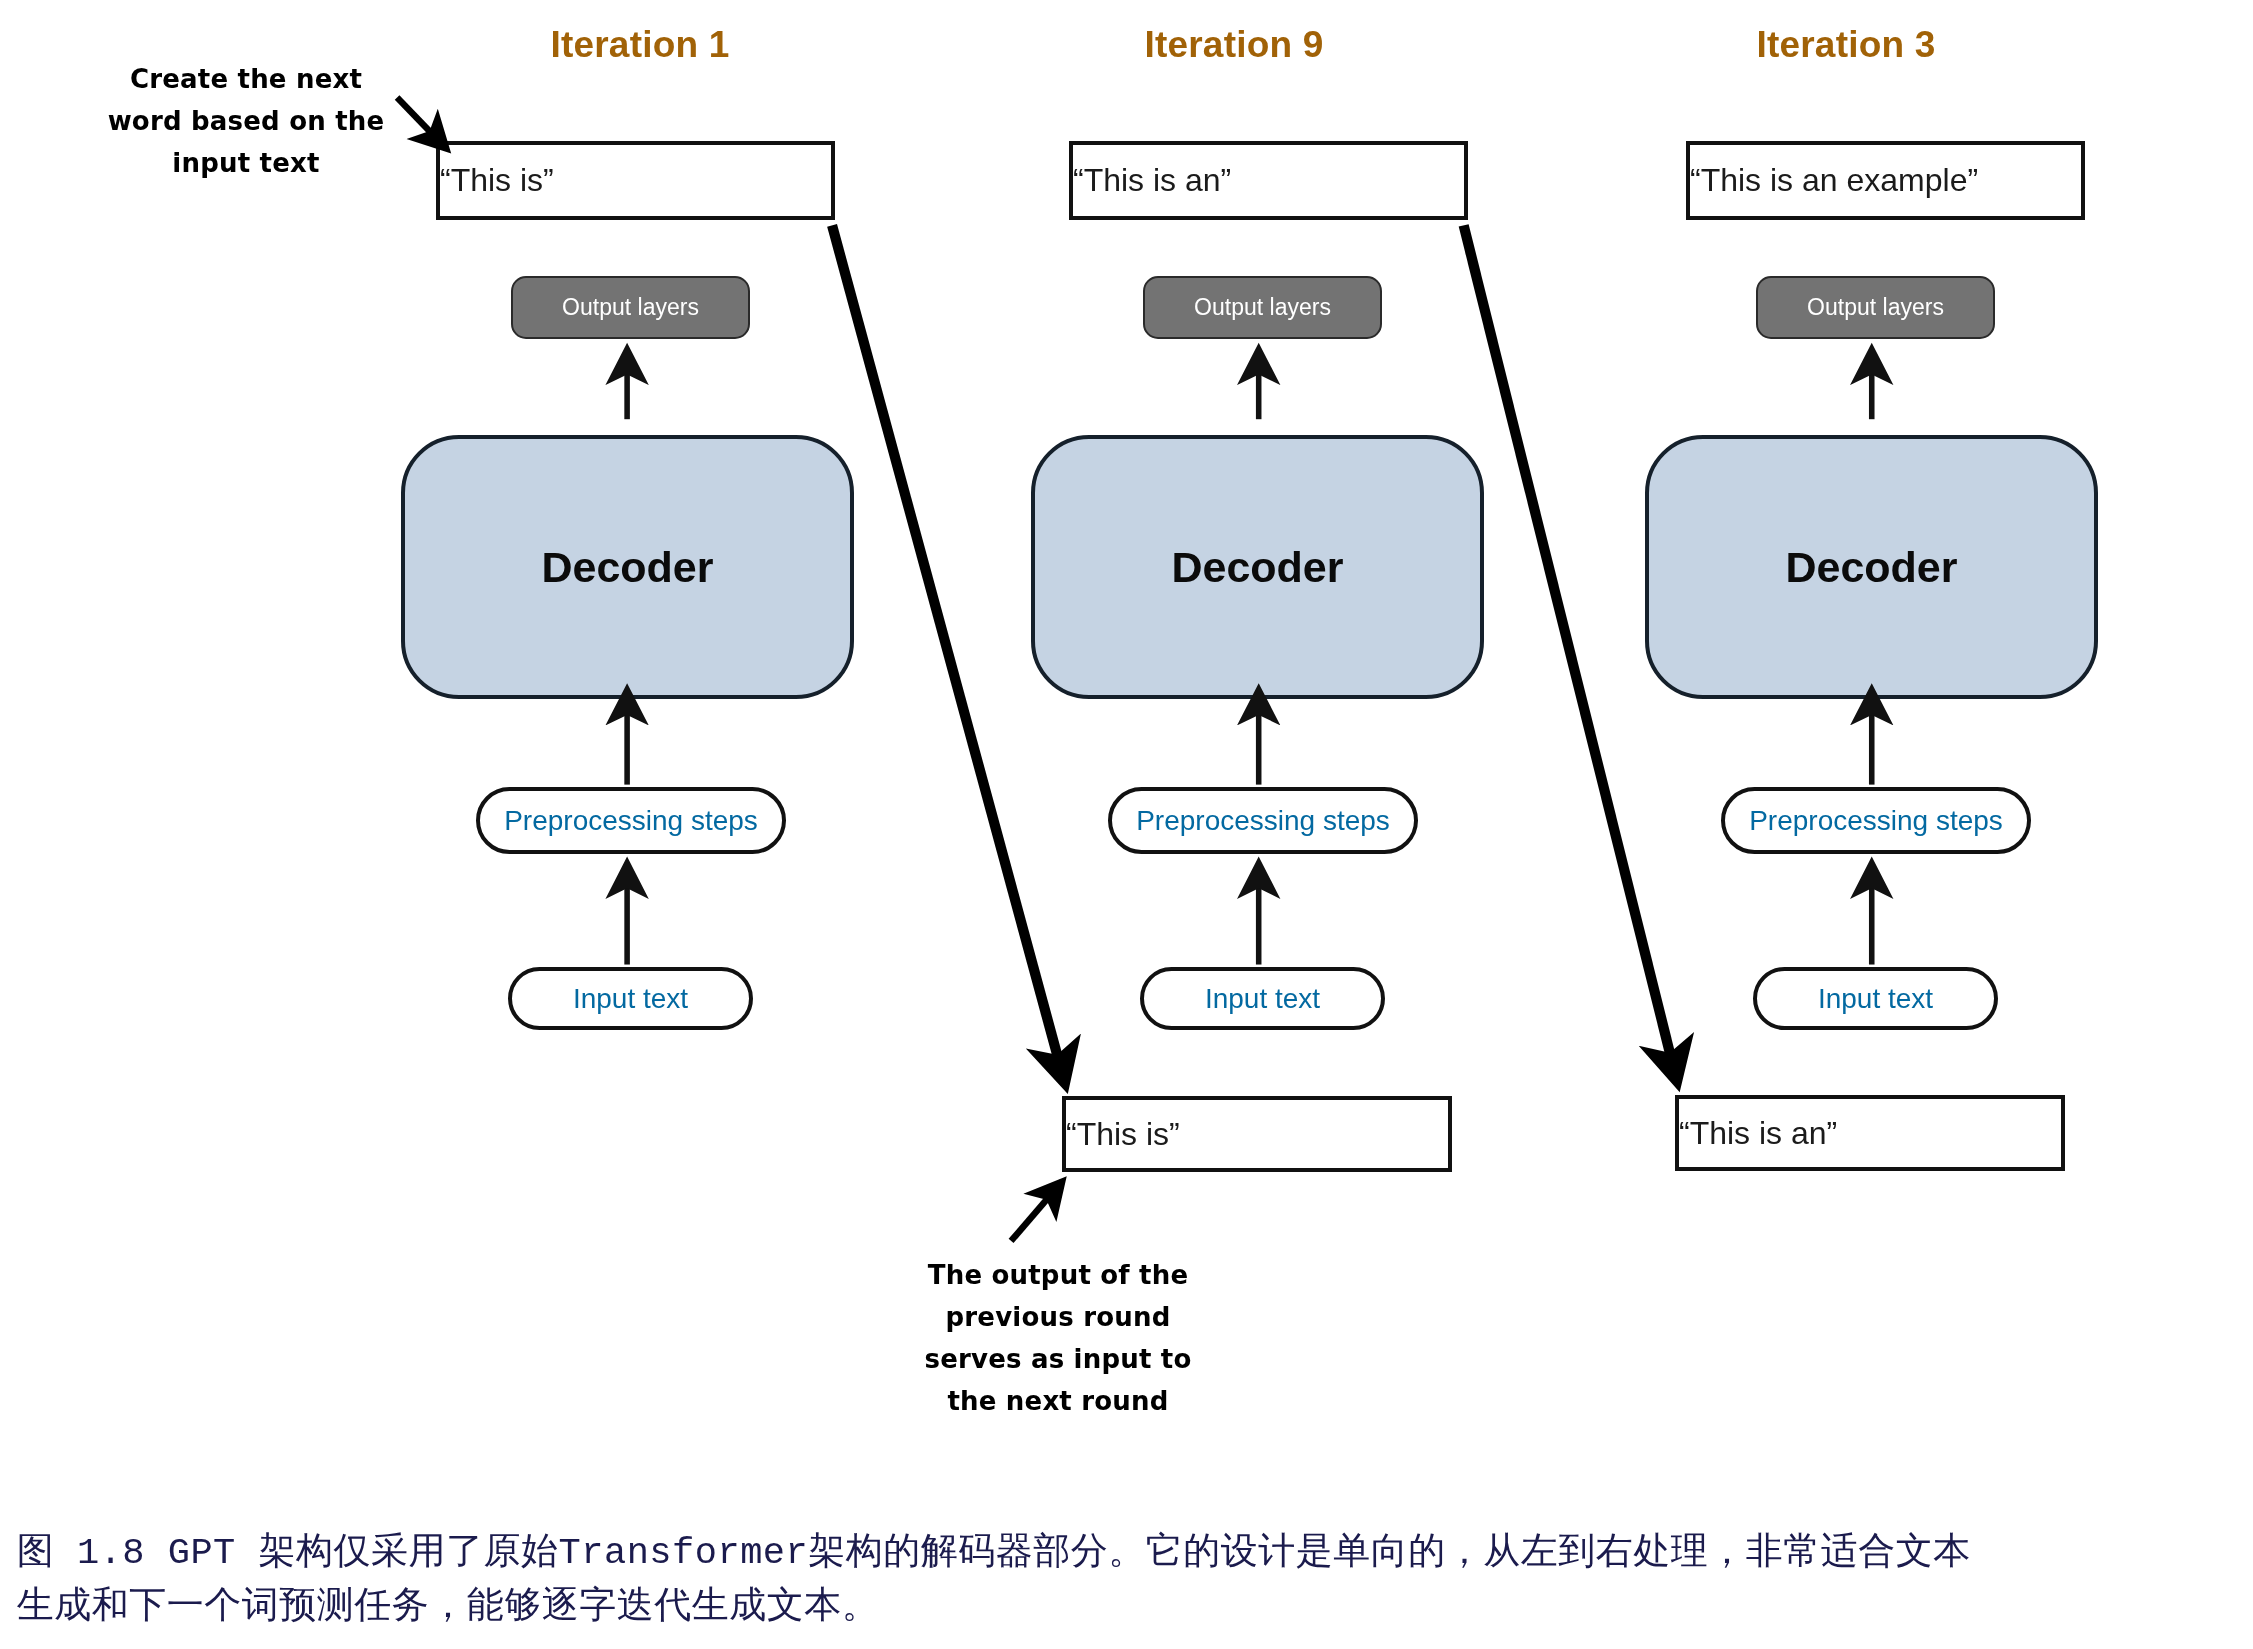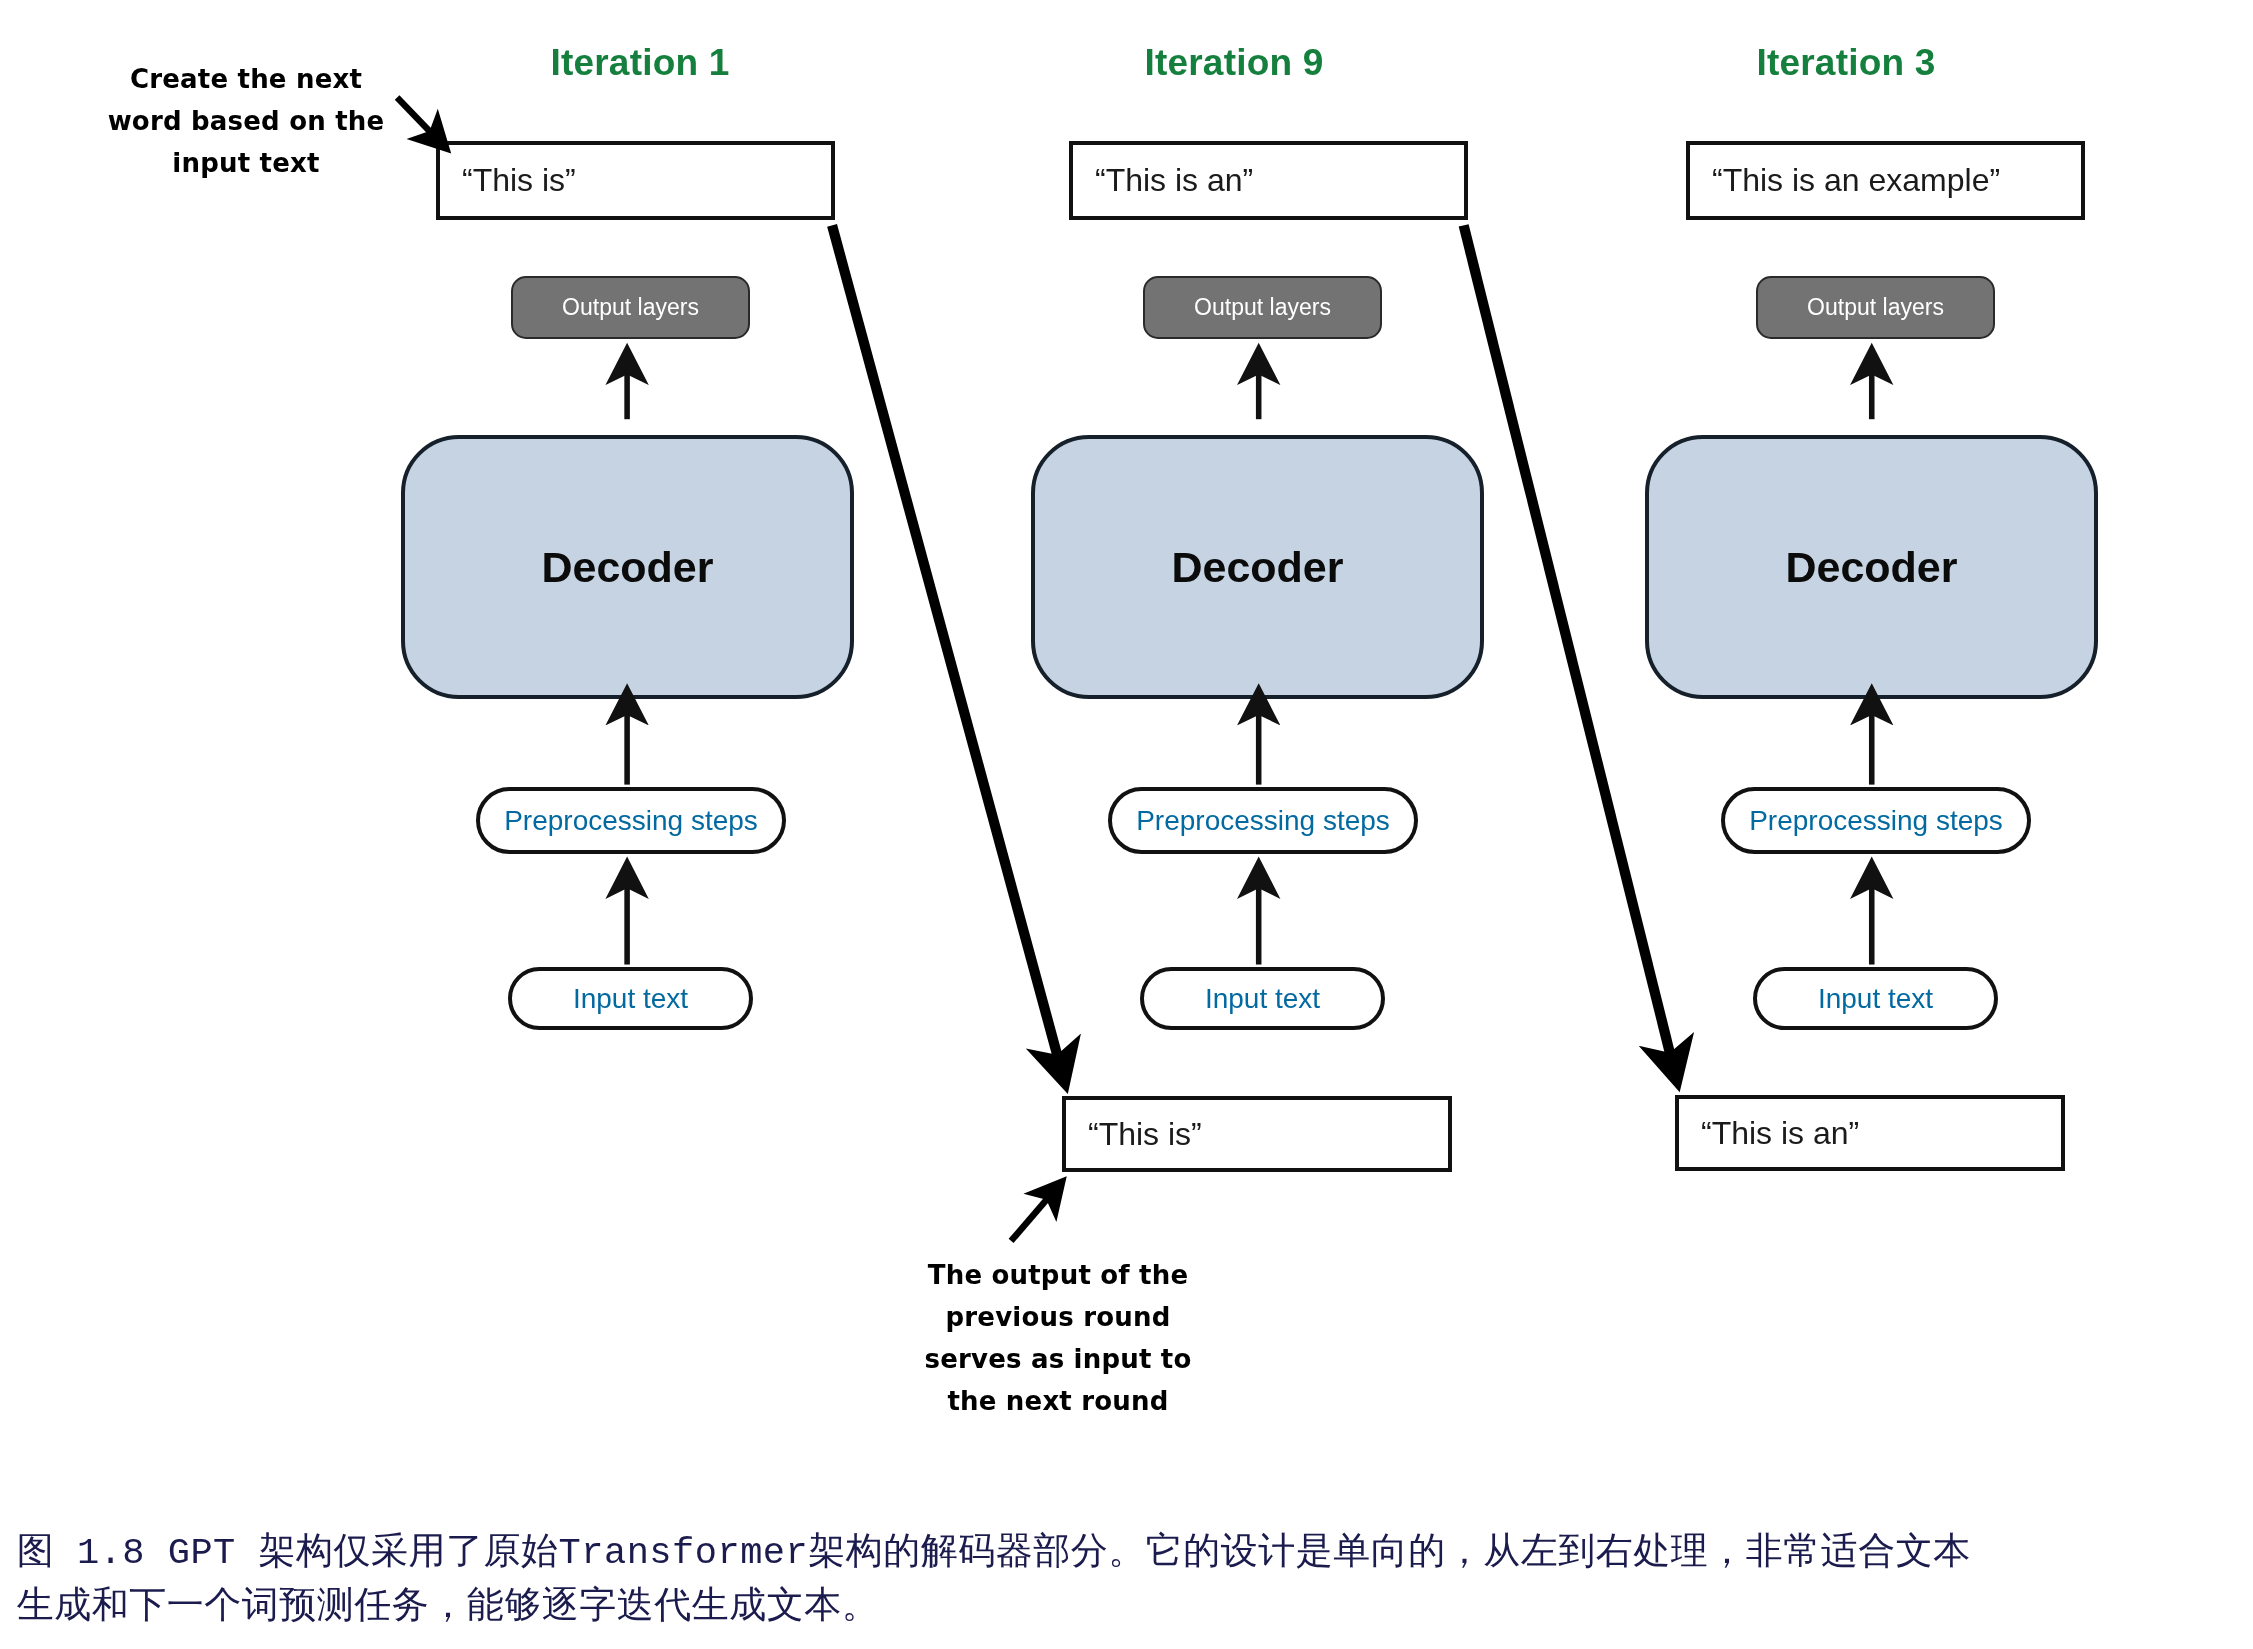--- a/index.html
+++ b/index.html
@@ -6,28 +6,28 @@
   body{width:2254px;height:1649px;position:relative;overflow:hidden;
        font-family:"Liberation Sans","DejaVu Sans",sans-serif;}
 
   #stage{position:absolute;left:0;top:0;width:2254px;height:1649px;}
 
   
   .node{position:absolute;box-sizing:border-box;display:flex;align-items:center;}
 
   
   .iter-title{
-    font-size:37px;font-weight:bold;color:#15803d;
-    justify-content:center;letter-spacing:0.2px;margin-top:18px;
+    font-size:37px;font-weight:bold;color:#a16207;
+    justify-content:center;letter-spacing:0.2px;
   }
 
   
   .strbox{
     border:4.6px solid #111111;background:#ffffff;
-    justify-content:flex-start;padding-left:22px;
+    justify-content:flex-start;
     font-size:32px;color:#1b1b1b;
   }
 
   
   .outlayers{
     background:#737373;border:2.8px solid #2a2a2a;border-radius:15px;
     justify-content:center;color:#ffffff;font-size:23px;
   }
 
   

